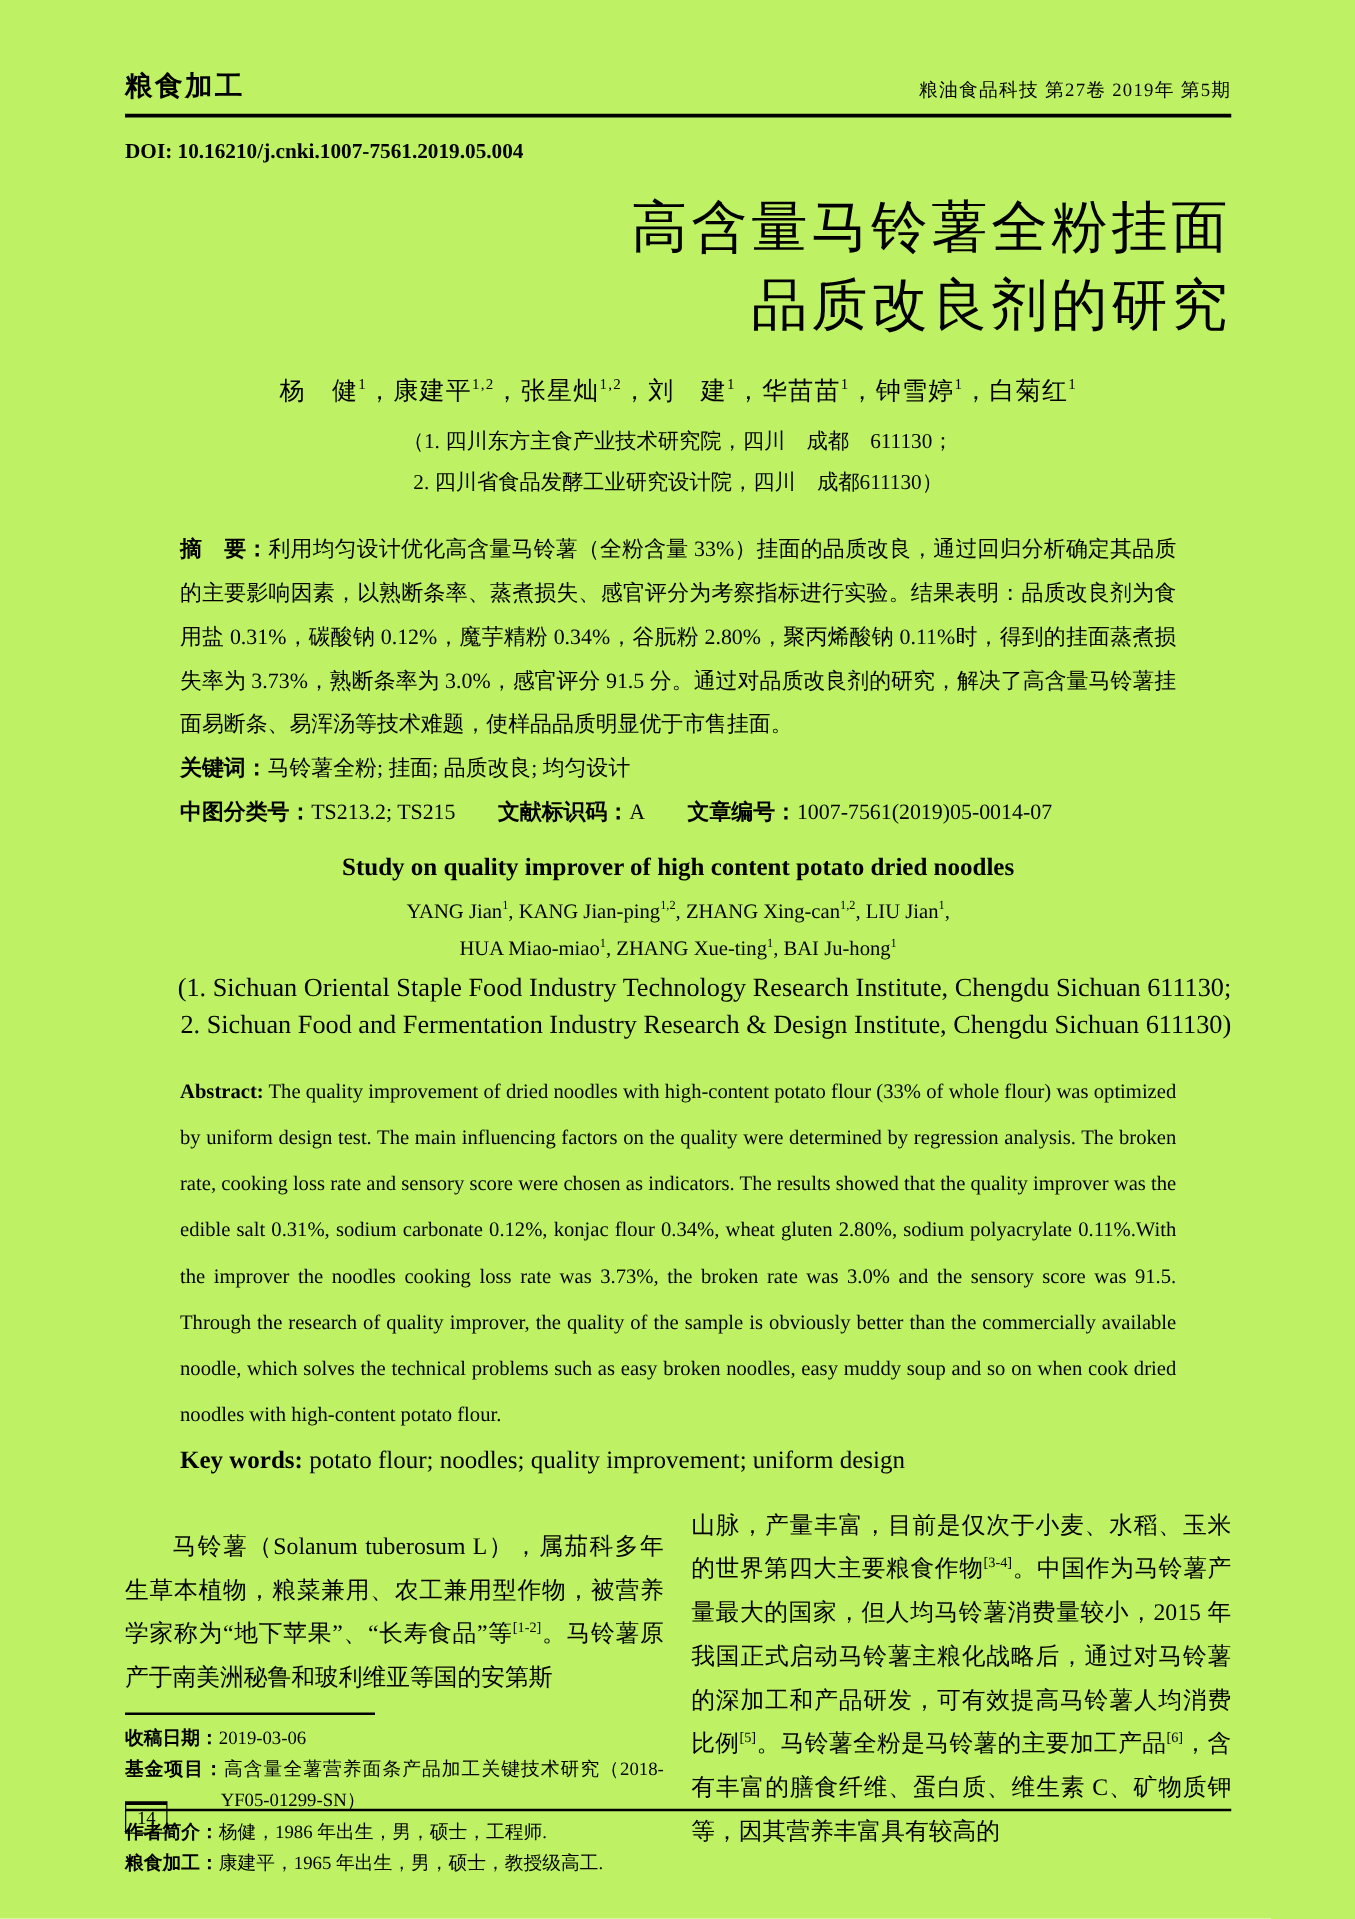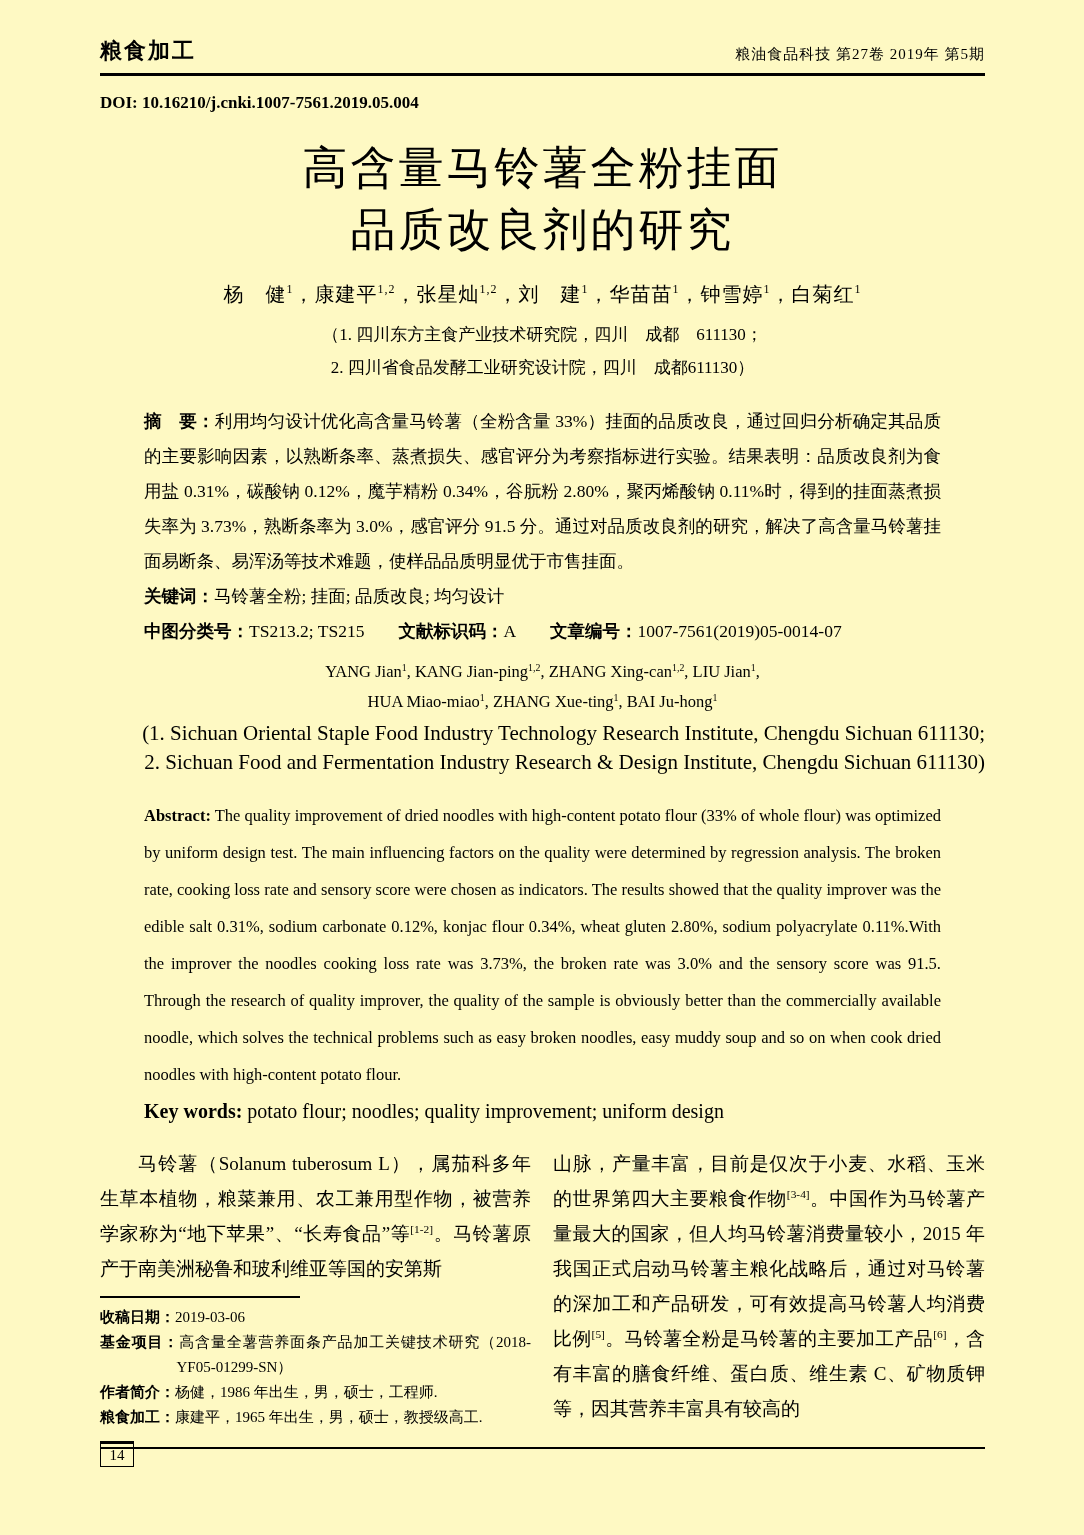--- a/index.html
+++ b/index.html
@@ -1,51 +1,51 @@
 <!DOCTYPE html>
 <html><head>
 <meta charset="utf-8">
 <style>
   html,body{margin:0;padding:0;background:#fff;}
   .page{
     position:relative;
     width:1084px;height:1535px;
     box-sizing:border-box;
-    padding:36px 99px 0 100px;
-    background:#fef9c3;color:#000;
+    padding:54px 99px 0 100px;
+    background:#bef264;color:#000;
     font-family:"Liberation Serif","DejaVu Serif",serif;
     overflow:hidden;
   }
   .hdr{display:flex;justify-content:space-between;align-items:flex-end;}
   .hdr-left{font-family:"Liberation Sans","DejaVu Sans",sans-serif;font-weight:bold;font-size:22px;letter-spacing:2px;}
   .hdr-right{font-size:15px;letter-spacing:1px;padding-bottom:2px;}
   .hdr-rule{height:3px;background:#000;margin-top:7px;}
   .doi{font-weight:bold;font-size:17px;margin-top:17px;}
-  .title-cn{font-weight:normal;margin:24px 0 0;text-align:center;font-size:45px;line-height:62px;letter-spacing:3px;}
+  .title-cn{font-weight:normal;margin:24px 0 0;text-align:right;font-size:45px;line-height:62px;letter-spacing:3px;font-family:Liberation Mono, monospace;}
   .title-cn span{display:block;}
   sup{font-size:0.6em;line-height:0;}
   .authors-cn{text-align:center;font-size:20px;margin-top:20px;letter-spacing:1px;}
   .affil-cn{text-align:center;font-size:17px;line-height:33px;margin-top:10px;}
   .abs-wrap{margin:20px 44px 0 44px;}
   .abs-cn{font-size:17.5px;line-height:35px;text-align:justify;}
   .lbl{font-family:Liberation Serif, serif;font-weight:bold;font-style:normal;}
   .kw-cn,.clc-line{font-size:17.5px;line-height:35px;}
   .clc-line .grp{margin-right:34px;}
   .clc-line .grp:last-child{margin-right:12px;}
   .title-en{font-weight:bold;font-size:20px;text-align:center;margin:16px 0 0;}
   .authors-en{text-align:center;font-size:16.5px;line-height:30px;margin-top:8px;}
   .authors-en span.line{display:block;}
   .affil-en{text-align:right;font-size:21px;line-height:29px;margin-top:2px;}
   .affil-en span{display:block;}
   .abs-en{font-size:16.5px;line-height:37px;text-align:justify;margin-top:8px;}
   .kw-en{font-size:20px;line-height:37px;}
   .columns{display:flex;gap:22px;margin-top:16px;}
   .col{width:431px;font-size:19px;line-height:35px;text-align:justify;}
   .col p{margin:0;}
-  .col .indent{text-indent:2em;}
+  .col .indent{text-indent:2em;margin-top:17px;}
   .fn-divider{width:200px;height:2px;background:#000;margin:10px 0 7px 0;}
   .footnotes{font-size:15px;line-height:25px;}
   .fn{padding-left:5.1em;text-indent:-5.1em;margin:0;}
   .bottom-rule{position:absolute;left:100px;right:99px;bottom:86px;height:2px;background:#000;}
   .page-num{
     position:absolute;left:100px;bottom:68px;
     min-width:26px;height:22px;padding:0 3px;
     border:1px solid #000;border-top:3px solid #000;
     font-size:15px;line-height:22px;text-align:center;
   }
@@ -78,20 +78,21 @@
   </div>
 
   <div class="abs-wrap">
     <p class="abs-cn" style="margin:0"><span class="lbl">摘　要：</span><span>利用均匀设计优化高含量马铃薯（全粉含量 33%）挂面的品质改良，通过回归分析确定其品质的主要影响因素，以熟断条率、蒸煮损失、感官评分为考察指标进行实验。结果表明：品质改良剂为食用盐 0.31%，碳酸钠 0.12%，魔芋精粉 0.34%，谷朊粉 2.80%，聚丙烯酸钠 0.11%时，得到的挂面蒸煮损失率为 3.73%，熟断条率为 3.0%，感官评分 91.5 分。通过对品质改良剂的研究，解决了高含量马铃薯挂面易断条、易浑汤等技术难题，使样品品质明显优于市售挂面。</span></p>
     <p class="kw-cn" style="margin:0"><span class="lbl">关键词：</span><span>马铃薯全粉; 挂面; 品质改良; 均匀设计</span></p>
     <p class="clc-line" style="margin:0">
       <span class="grp"><span class="lbl">中图分类号：</span><span>TS213.2; TS215</span></span><span class="grp"><span class="lbl">文献标识码：</span><span>A</span></span><span class="grp"><span class="lbl">文章编号：</span><span>1007-7561(2019)05-0014-07</span></span>
     </p>
   </div>
 
+  <h2 class="title-en">Study on quality improver of high content potato dried noodles</h2>
 
   <div class="authors-en">
     <span class="line"><span><span>YANG Jian</span><sup>1</sup><span>, </span></span><span><span>KANG Jian-ping</span><sup>1,2</sup><span>, </span></span><span><span>ZHANG Xing-can</span><sup>1,2</sup><span>, </span></span><span><span>LIU Jian</span><sup>1</sup><span>,</span></span></span>
     <span class="line"><span><span>HUA Miao-miao</span><sup>1</sup><span>, </span></span><span><span>ZHANG Xue-ting</span><sup>1</sup><span>, </span></span><span><span>BAI Ju-hong</span><sup>1</sup><span></span></span></span>
   </div>
 
   <div class="affil-en">
     <span>(1. Sichuan Oriental Staple Food Industry Technology Research Institute, Chengdu Sichuan 611130;</span>
     <span>2. Sichuan Food and Fermentation Industry Research &amp; Design Institute, Chengdu Sichuan 611130)</span>
   </div>

